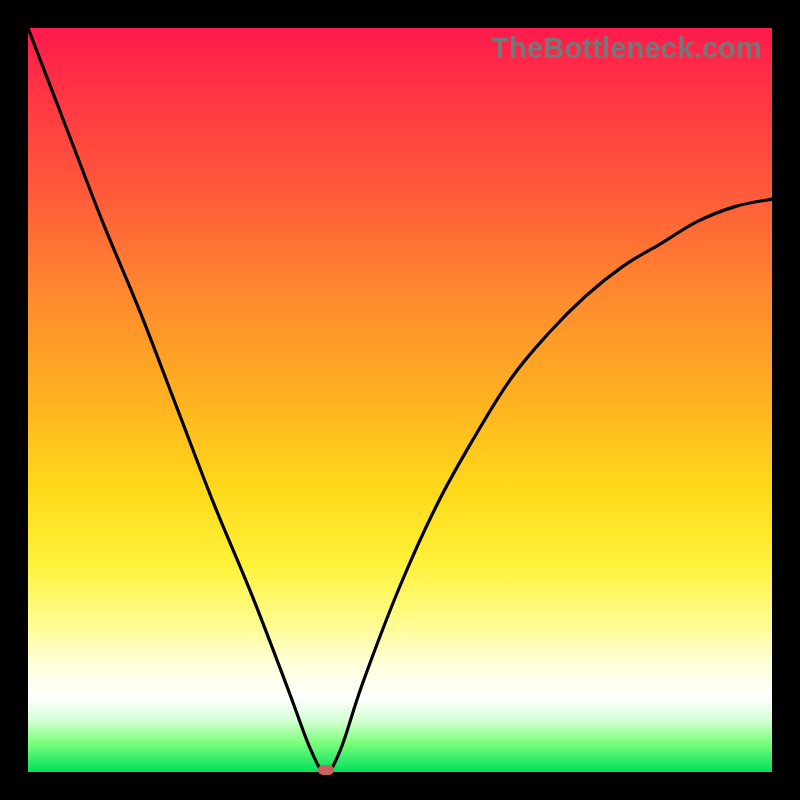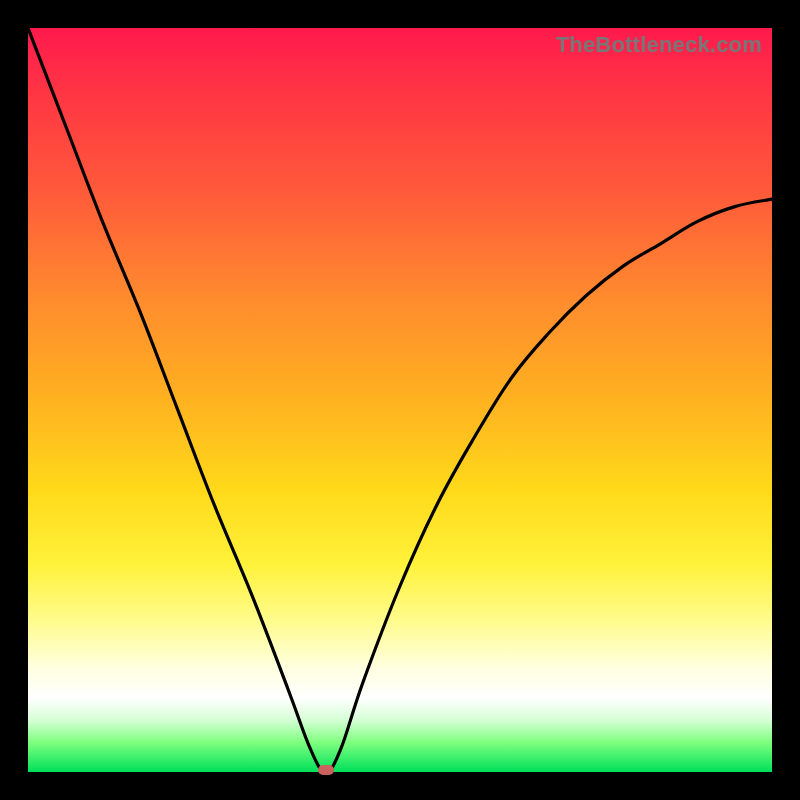--- a/index.html
+++ b/index.html
@@ -41,21 +41,21 @@
       #d6ffd6 93%,
       #7fff7f 96%,
       #00e05a 100%
     );
   }
   .watermark {
     position: absolute;
     top: 4px;
     right: 10px;
     color: #777;
-    font-size: 22px;
+    font-size: 29px;
     font-weight: 600;
     letter-spacing: 0.2px;
     text-align: right;
     user-select: none;
   }
   svg.curve {
     position: absolute;
     top: 0;
     left: 0;
     width: 744px;

